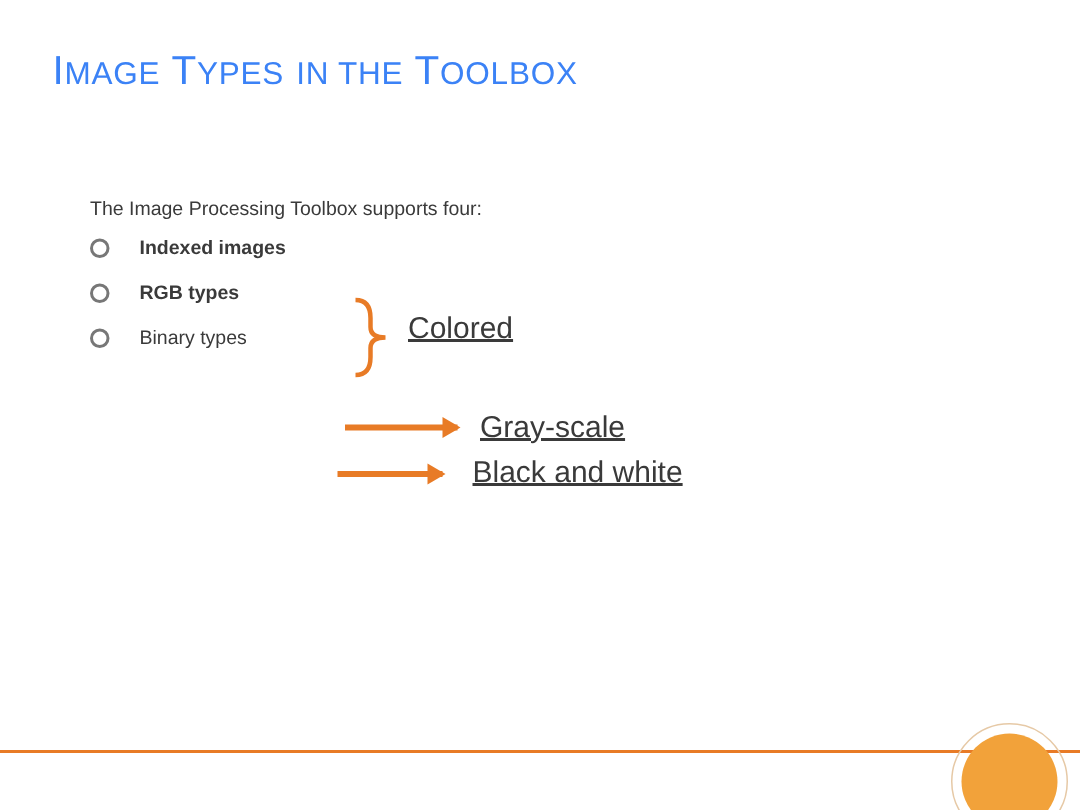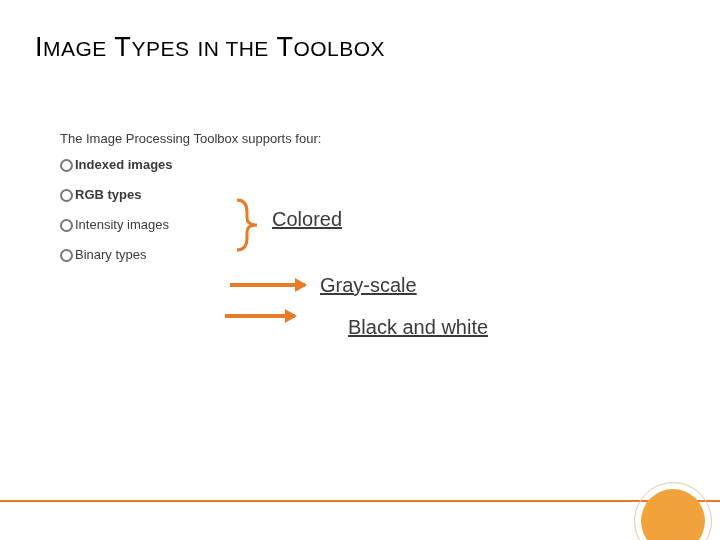--- a/index.html
+++ b/index.html
@@ -17,50 +17,50 @@
     position: relative;
     width: 720px;
     height: 540px;
   }
   .title {
     position: absolute;
     left: 35px;
     top: 32px;
     font-size: 27px;
     letter-spacing: 0.5px;
-    color: #000000;
+    color: #3b82f6;
     font-variant: small-caps;
     text-transform: uppercase;
   }
   .title .small-word { font-variant: normal; text-transform: uppercase; font-size: 21px; letter-spacing: 0.5px;}
   .body {
     position: absolute;
     left: 60px;
     top: 130px;
     width: 600px;
     font-size: 13px;
     line-height: 1.45;
   }
   .intro { margin-bottom: 2px; }
-  .bul { display: flex; align-items: center; gap: 2px; height: 30px; }
+  .bul { display: flex; align-items: center; gap: 20px; height: 30px; }
   .bul .mark {
     width: 9px; height: 9px; border: 2px solid #777; border-radius: 50%;
     flex: 0 0 auto;
   }
   .bul.bold span.txt { font-weight: bold; }
   .labels {
     position: absolute;
     left: 300px;
     top: 200px;
     font-size: 20px;
   }
   .labels div { position: absolute; white-space: nowrap; text-decoration: underline; }
   .colored { top: 8px; left: -28px; }
   .gray    { top: 74px; left: 20px; }
-  .baw     { top: 116px; left: 15px; margin-left: 33px; }
+  .baw     { top: 104px; left: 15px; }
 
   
   .bracket {
     position: absolute;
     left: 235px;
     top: 198px;
     width: 26px;
     height: 54px;
   }
   .bracket svg path { stroke: #e87b26; fill: none; stroke-width: 3; }
@@ -122,24 +122,20 @@
     <div class="bul bold">
       <span class="mark"></span>
       <span class="txt">Indexed images</span>
     </div>
     <div class="bul bold">
       <span class="mark"></span>
       <span class="txt">RGB types</span>
     </div>
     <div class="bul">
       <span class="mark"></span>
-      <span class="txt">Intensity images</span>
-    </div>
-    <div class="bul">
-      <span class="mark"></span>
       <span class="txt">Binary types</span>
     </div>
   </div>
 
   <div class="bracket">
     <svg viewBox="0 0 26 54">
       <path d="M2 2 Q12 2 12 14 L12 20 Q12 27 22 27 Q12 27 12 34 L12 40 Q12 52 2 52"></path>
     </svg>
   </div>
 

